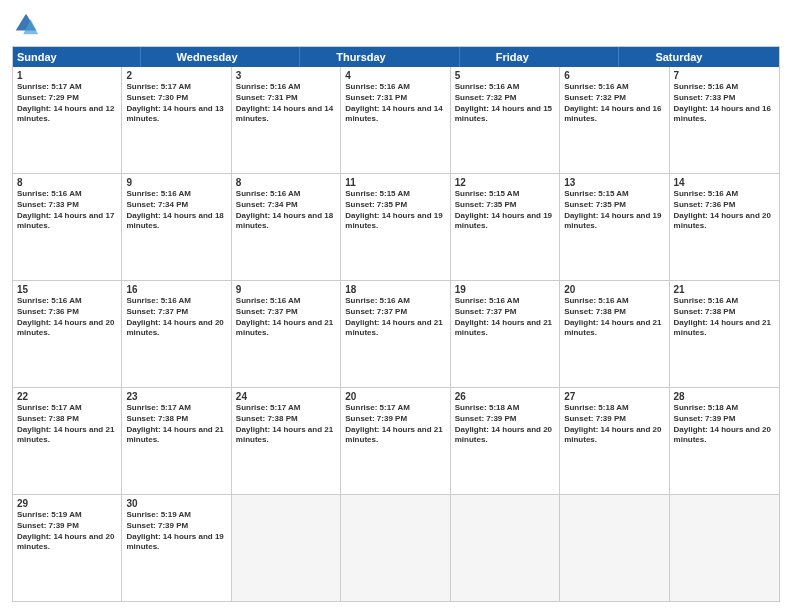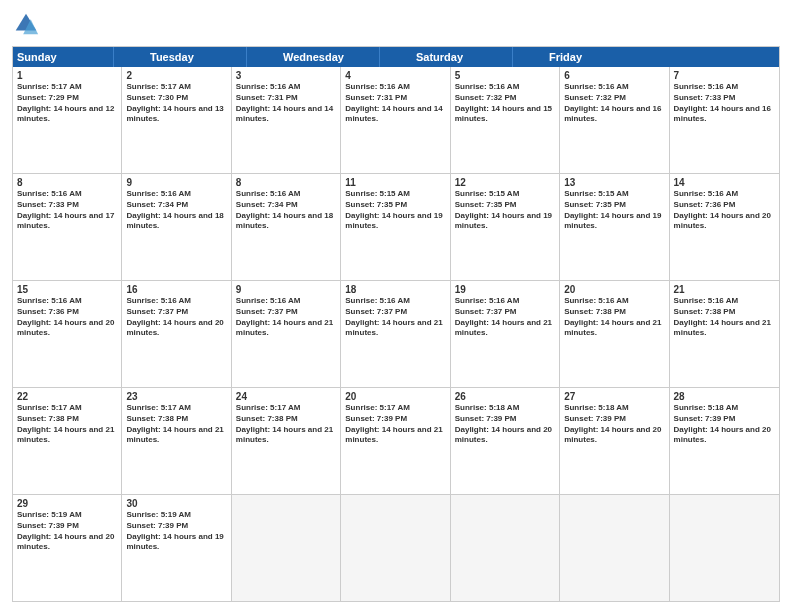--- a/index.html
+++ b/index.html
@@ -55,21 +55,21 @@
       color: #555;
     }
     .calendar {
       flex: 1;
       display: flex;
       flex-direction: column;
       border: 1px solid #ccc;
     }
     .cal-header-row {
       display: grid;
-      grid-template-columns: repeat(6, 1fr);
+      grid-template-columns: repeat(5, 1fr);
       background: #1a5fa8;
       gap: 32px;
     }
     .cal-header-cell {
       color: #fff;
       font-size: 11px;
       font-weight: bold;
       padding: 4px 4px;
       text-align: left;
       border-right: 1px solid #3a7fc8;
@@ -128,24 +128,24 @@
       </div>
     </div>
     <div class="title-block">
       <h1></h1>
       <div class="subtitle"></div>
     </div>
   </div>
   <div class="calendar">
     <div class="cal-header-row">
     <div class="cal-header-cell">Sunday</div>
-        <div class="cal-header-cell">Tuesday</div>
         <div class="cal-header-cell">Wednesday</div>
+        <div class="cal-header-cell">Thursday</div>
+        <div class="cal-header-cell">Friday</div>
         <div class="cal-header-cell">Saturday</div>
-        <div class="cal-header-cell">Friday</div>
       </div>
     <div class="cal-body">
     <div class="cal-row">
           <div class="cal-cell">
             <span class="day-num">1</span>
             <div class="cell-text">Sunrise: 5:17 AM<br>Sunset: 7:29 PM<br>Daylight: 14 hours and 12 minutes.</div>
           </div>
           <div class="cal-cell">
             <span class="day-num">2</span>
             <div class="cell-text">Sunrise: 5:17 AM<br>Sunset: 7:30 PM<br>Daylight: 14 hours and 13 minutes.</div>

